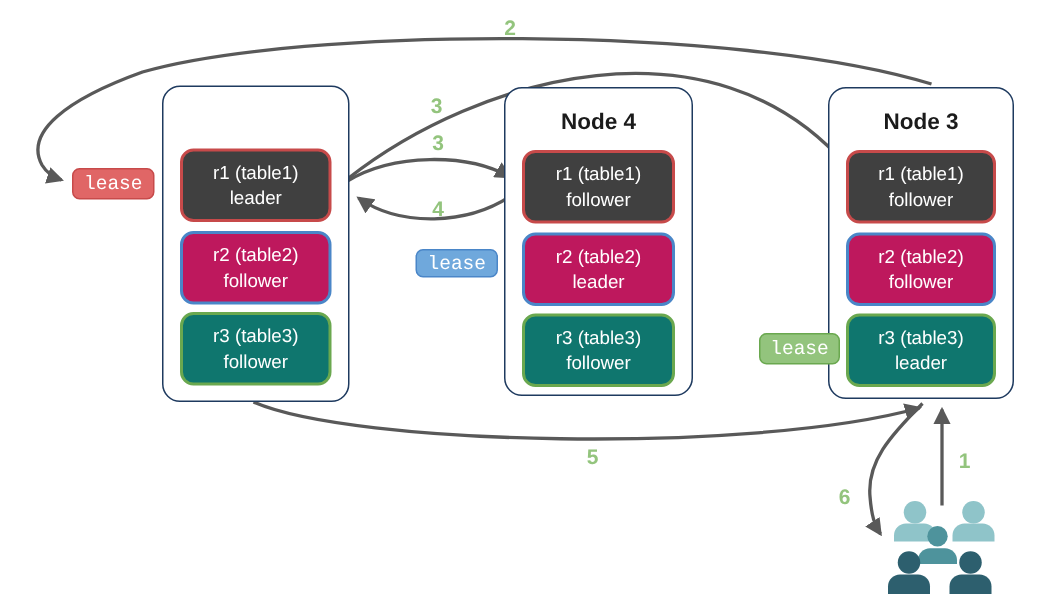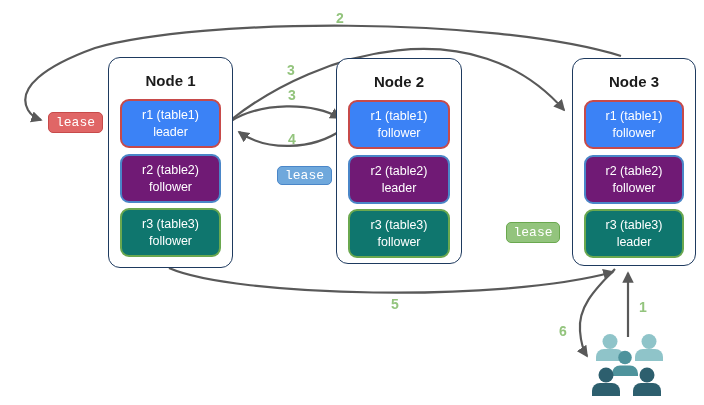--- a/index.html
+++ b/index.html
@@ -8,22 +8,22 @@
 
   
   #arrows{position:absolute;left:0;top:0;width:704px;height:405px;pointer-events:none;}
 
   
   .node{position:absolute;background:#ffffff;border:1.6px solid #1e3a5f;border-radius:12px;box-sizing:border-box;}
   .node-title{position:absolute;left:0;right:0;top:14px;text-align:center;font-size:15px;font-weight:bold;color:#1b1b1b;}
   .replica{position:absolute;left:11px;right:11px;height:49px;border-radius:9px;box-sizing:border-box;
            display:flex;flex-direction:column;align-items:center;justify-content:center;
            color:#ffffff;font-size:12.5px;line-height:1.3;text-align:center;}
-  .replica.red{background:#3b82f6;border:2px solid #c74a4a;}
-  .replica.blue{background:#701a75;border:2px solid #4a86c8;}
+  .replica.red{background:#404040;border:2px solid #c74a4a;}
+  .replica.blue{background:#be185d;border:2px solid #4a86c8;}
   .replica.green{background:#0f766e;border:2px solid #6aa84f;}
   .rep-top{top:41px;} .rep-mid{top:96px;} .rep-bot{top:150px;}
 
   
   .lease{position:absolute;border-radius:5px;color:#ffffff;font-size:13px;
          display:flex;align-items:center;justify-content:center;box-sizing:border-box;font-family:Liberation Mono, monospace;}
   .lease-red{background:#e06666;border:1.8px solid #c74a4a;}
   .lease-blue{background:#6fa8dc;border:1.8px solid #4a86c8;}
   .lease-green{background:#93c47d;border:1.8px solid #6aa84f;}
 
@@ -49,52 +49,51 @@
       <path d="M 232 119 C 320 50, 475 8, 564 110" marker-end="url(#ah)"></path>
       <path d="M 231 121 C 262 102, 312 102, 340 118" marker-end="url(#ah)"></path>
       <path d="M 343 129 C 312 151, 266 151, 239 132" marker-end="url(#ah)"></path>
       <path d="M 169 268 C 235 297, 500 303, 613 272" marker-end="url(#ah)"></path>
       <path d="M 628 337 L 628 273" marker-end="url(#ah)"></path>
       <path d="M 615 269 C 593 291, 578 308, 580 331 C 581 344, 583 350, 587 356" marker-end="url(#ah)"></path>
     </g>
   </svg>
 
   <div class="node" style="left:108px;top:57px;width:125px;height:211px;">
-    <div class="node-title">Node 1</div>
     <div class="replica red rep-top">
       <span>r1 (table1)</span>
       <span>leader</span>
     </div>
     <div class="replica blue rep-mid">
       <span>r2 (table2)</span>
       <span>follower</span>
     </div>
     <div class="replica green rep-bot">
       <span>r3 (table3)</span>
       <span>follower</span>
     </div>
   </div>
 
   <div class="node" style="left:336px;top:58px;width:126px;height:206px;">
-    <div class="node-title">Node 2</div>
+    <div class="node-title">Node 4</div>
     <div class="replica red rep-top">
       <span>r1 (table1)</span>
       <span>follower</span>
     </div>
     <div class="replica blue rep-mid">
       <span>r2 (table2)</span>
       <span>leader</span>
     </div>
     <div class="replica green rep-bot">
       <span>r3 (table3)</span>
       <span>follower</span>
     </div>
   </div>
 
-  <div class="node" style="left:572px;top:58px;width:124px;height:208px;">
+  <div class="node" style="left:552px;top:58px;width:124px;height:208px;">
     <div class="node-title">Node 3</div>
     <div class="replica red rep-top">
       <span>r1 (table1)</span>
       <span>follower</span>
     </div>
     <div class="replica blue rep-mid">
       <span>r2 (table2)</span>
       <span>follower</span>
     </div>
     <div class="replica green rep-bot">

